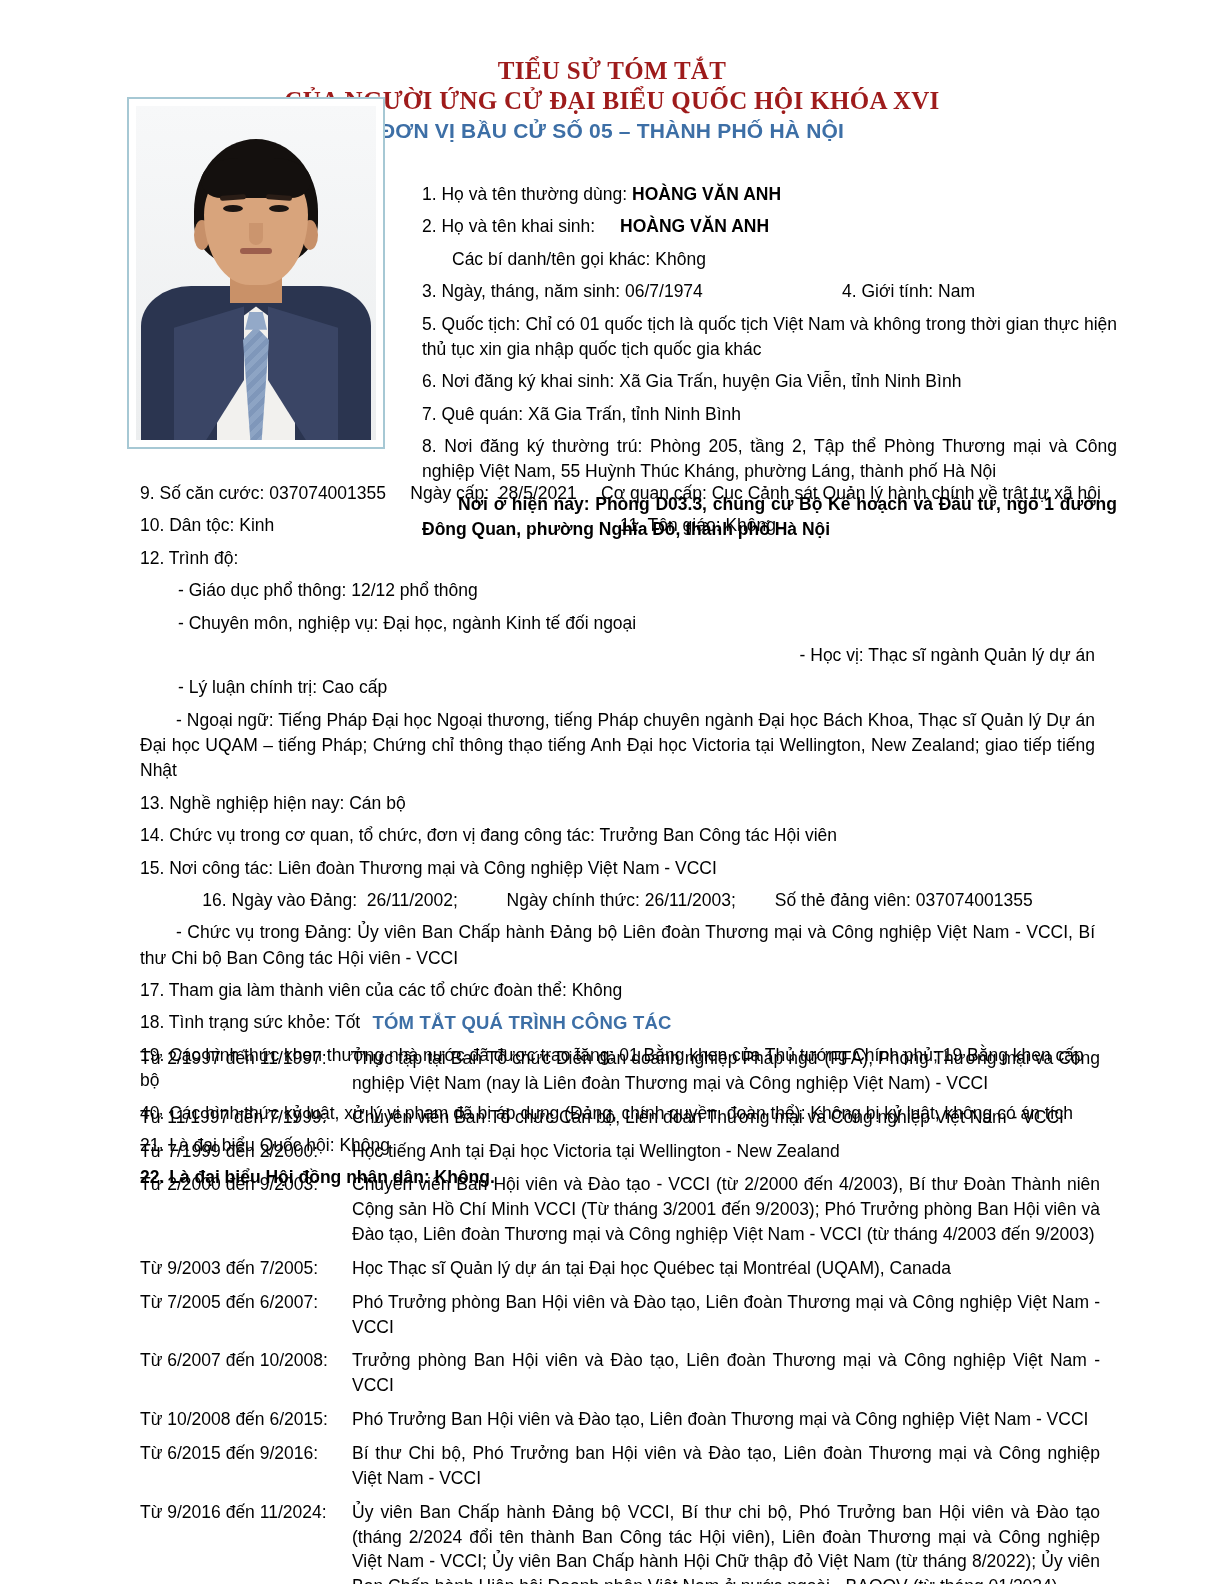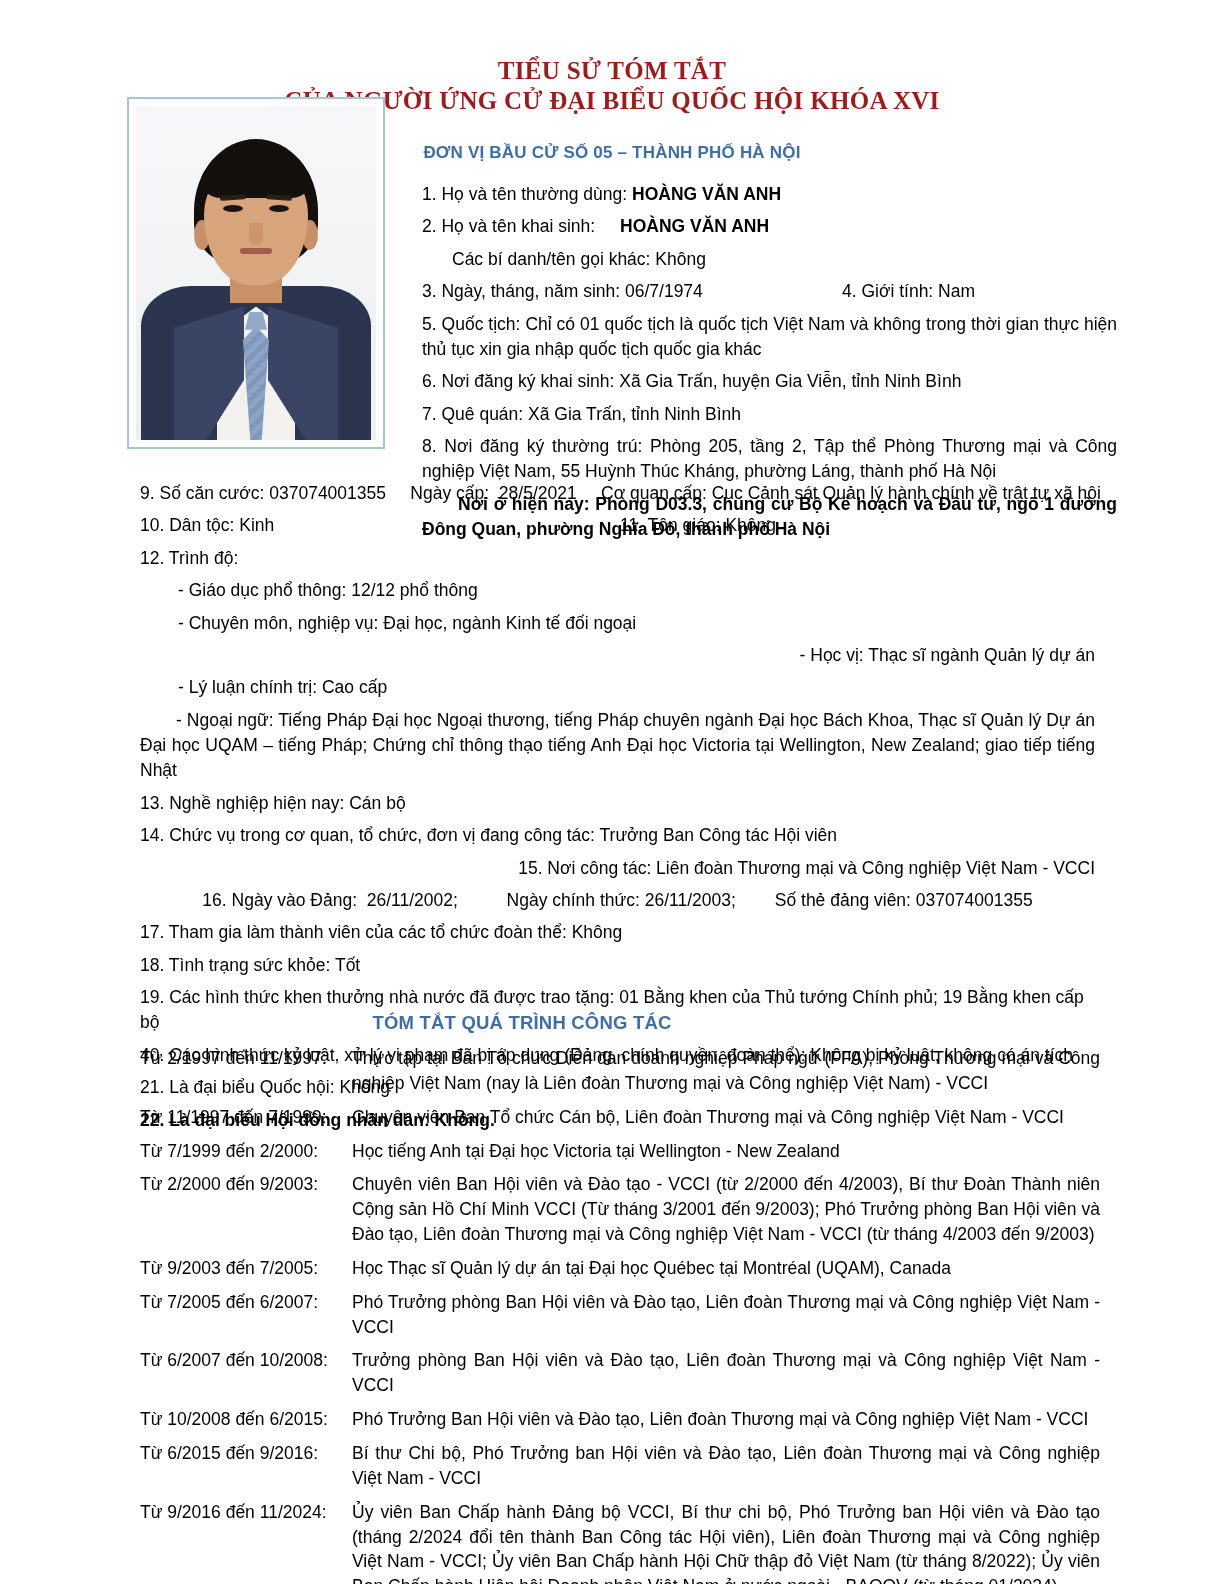--- a/index.html
+++ b/index.html
@@ -33,25 +33,25 @@
   .title-line2 {
     font-family: "Liberation Serif", serif;
     color: #9e1b1b;
     font-weight: bold;
     letter-spacing: 0.3px;
     line-height: 1.18;
   }
   .title-line1 { font-size: 25px; }
   .title-line2 { font-size: 25px; }
   .title-line3 {
-    margin-top: 28px;
+    margin-top: 4px;
     font-family: "Liberation Sans", sans-serif;
     color: #3d6fa6;
     font-weight: bold;
-    font-size: 17px;
+    font-size: 21px;
     letter-spacing: 0.2px;
   }
 
   
   .photo-frame {
     position: absolute;
     left: 127px;
     top: 97px;
     width: 258px;
     height: 352px;
@@ -276,22 +276,23 @@
       <span class="c2">11. Tôn giáo: Không</span>
     </div>
     <div class="ln" style="text-align:left">12. Trình độ:</div>
     <div class="ln indent-2" style="text-align:left">- Giáo dục phổ thông: 12/12 phổ thông</div>
     <div class="ln indent-2" style="text-align:left">- Chuyên môn, nghiệp vụ: Đại học, ngành Kinh tế đối ngoại</div>
     <div class="ln indent-2" style="text-align:right">- Học vị: Thạc sĩ ngành Quản lý dự án</div>
     <div class="ln indent-2" style="text-align:left">- Lý luận chính trị: Cao cấp</div>
     <div class="ln" style="text-indent:36px">- Ngoại ngữ: Tiếng Pháp Đại học Ngoại thương, tiếng Pháp chuyên ngành Đại học Bách Khoa, Thạc sĩ Quản lý Dự án Đại học UQAM – tiếng Pháp; Chứng chỉ thông thạo tiếng Anh Đại học Victoria tại Wellington, New Zealand; giao tiếp tiếng Nhật</div>
     <div class="ln" style="text-align:left">13. Nghề nghiệp hiện nay: Cán bộ</div>
     <div class="ln" style="text-align:left">14. Chức vụ trong cơ quan, tổ chức, đơn vị đang công tác: Trưởng Ban Công tác Hội viên</div>
-    <div class="ln" style="text-align:right">15. Nơi công tác: Liên đoàn Thương mại và Công nghiệp Việt Nam - VCCI</div>
+    <div class="ln" style="text-align:left">15. Nơi công tác: Liên đoàn Thương mại và Công nghiệp Việt Nam - VCCI</div>
     <div class="ln nb" style="text-align:center">16. Ngày vào Đảng:  26/11/2002;          Ngày chính thức: 26/11/2003;        Số thẻ đảng viên: 037074001355</div>
+    <div class="ln" style="text-indent:36px">- Chức vụ trong Đảng: Ủy viên Ban Chấp hành Đảng bộ Liên đoàn Thương mại và Công nghiệp Việt Nam - VCCI, Bí thư Chi bộ Ban Công tác Hội viên - VCCI</div>
     <div class="ln" style="text-align:left">17. Tham gia làm thành viên của các tổ chức đoàn thể: Không</div>
     <div class="ln" style="text-align:left">18. Tình trạng sức khỏe: Tốt</div>
     <div class="ln" style="text-align:left">19. Các hình thức khen thưởng nhà nước đã được trao tặng: 01 Bằng khen của Thủ tướng Chính phủ; 19 Bằng khen cấp bộ</div>
     <div class="ln" style="text-align:left">40. Các hình thức kỷ luật, xử lý vi phạm đã bị áp dụng (Đảng, chính quyền, đoàn thể): Không bị kỷ luật, không có án tích</div>
     <div class="ln" style="text-align:left">21. Là đại biểu Quốc hội: Không</div>
     <div class="ln" style="text-align:left">22. Là đại biểu Hội đồng nhân dân: Không.</div>
   </div>
 
   <div class="section-title">TÓM TẮT QUÁ TRÌNH CÔNG TÁC</div>
 

